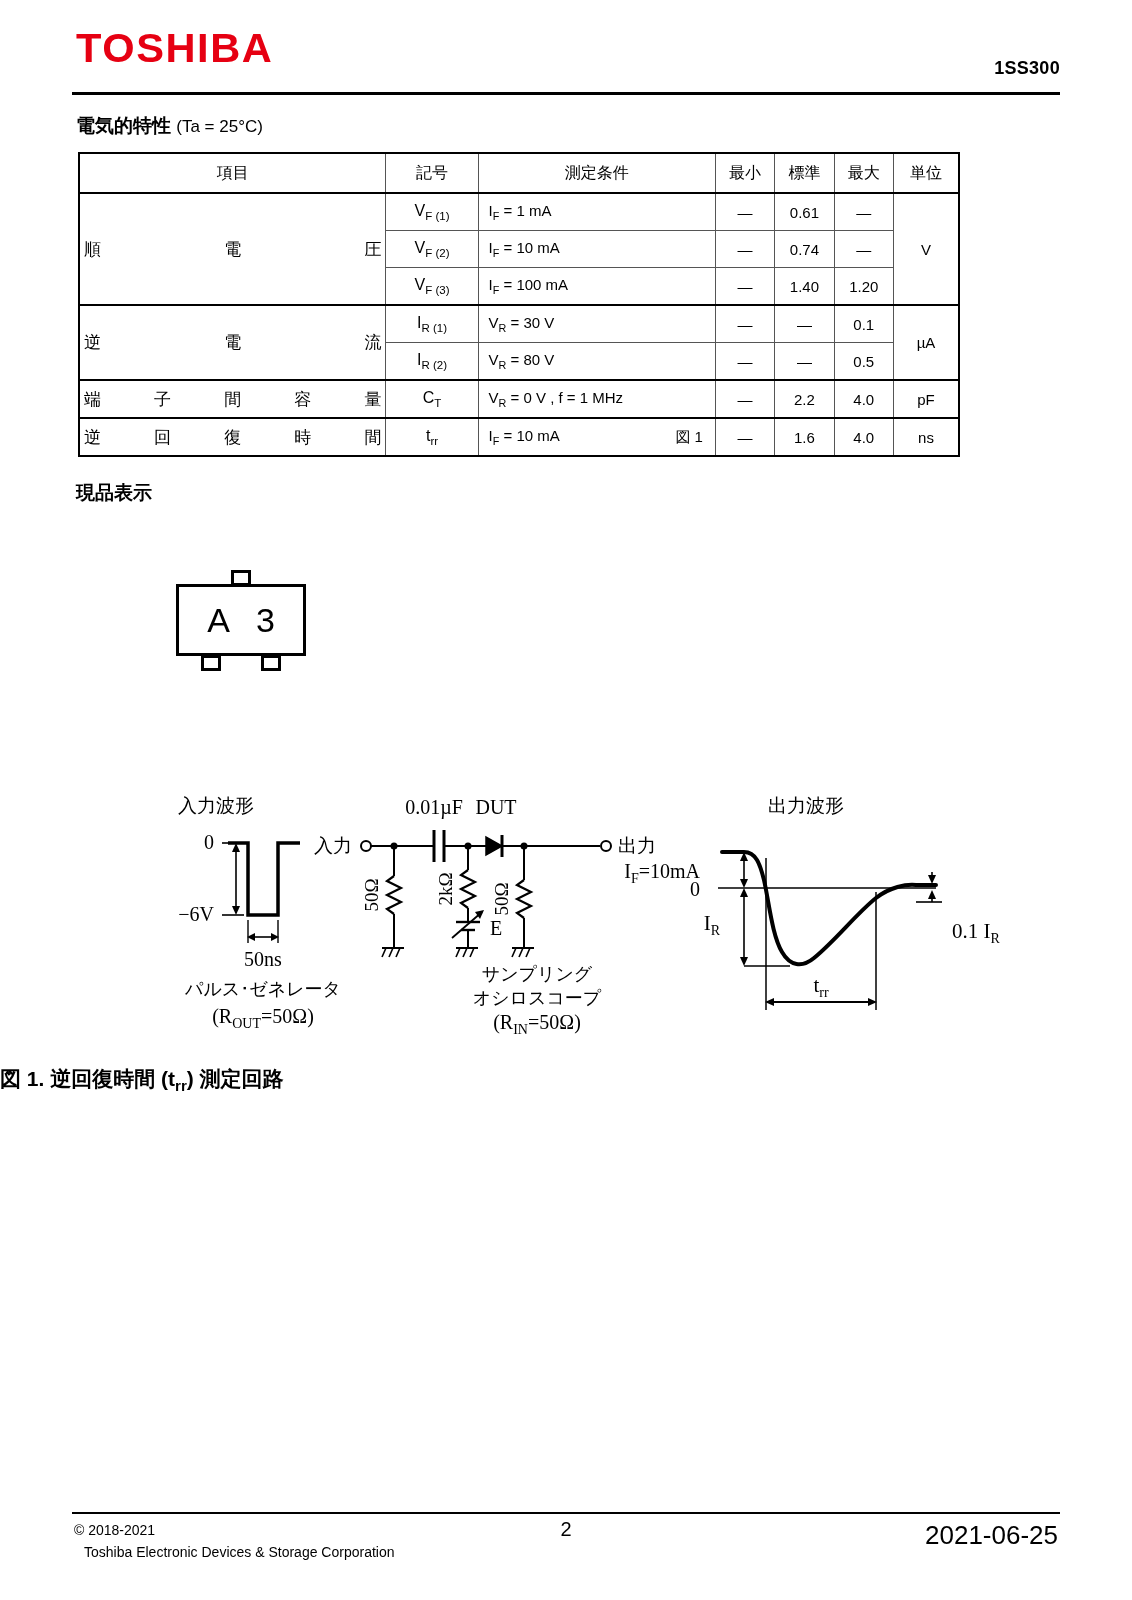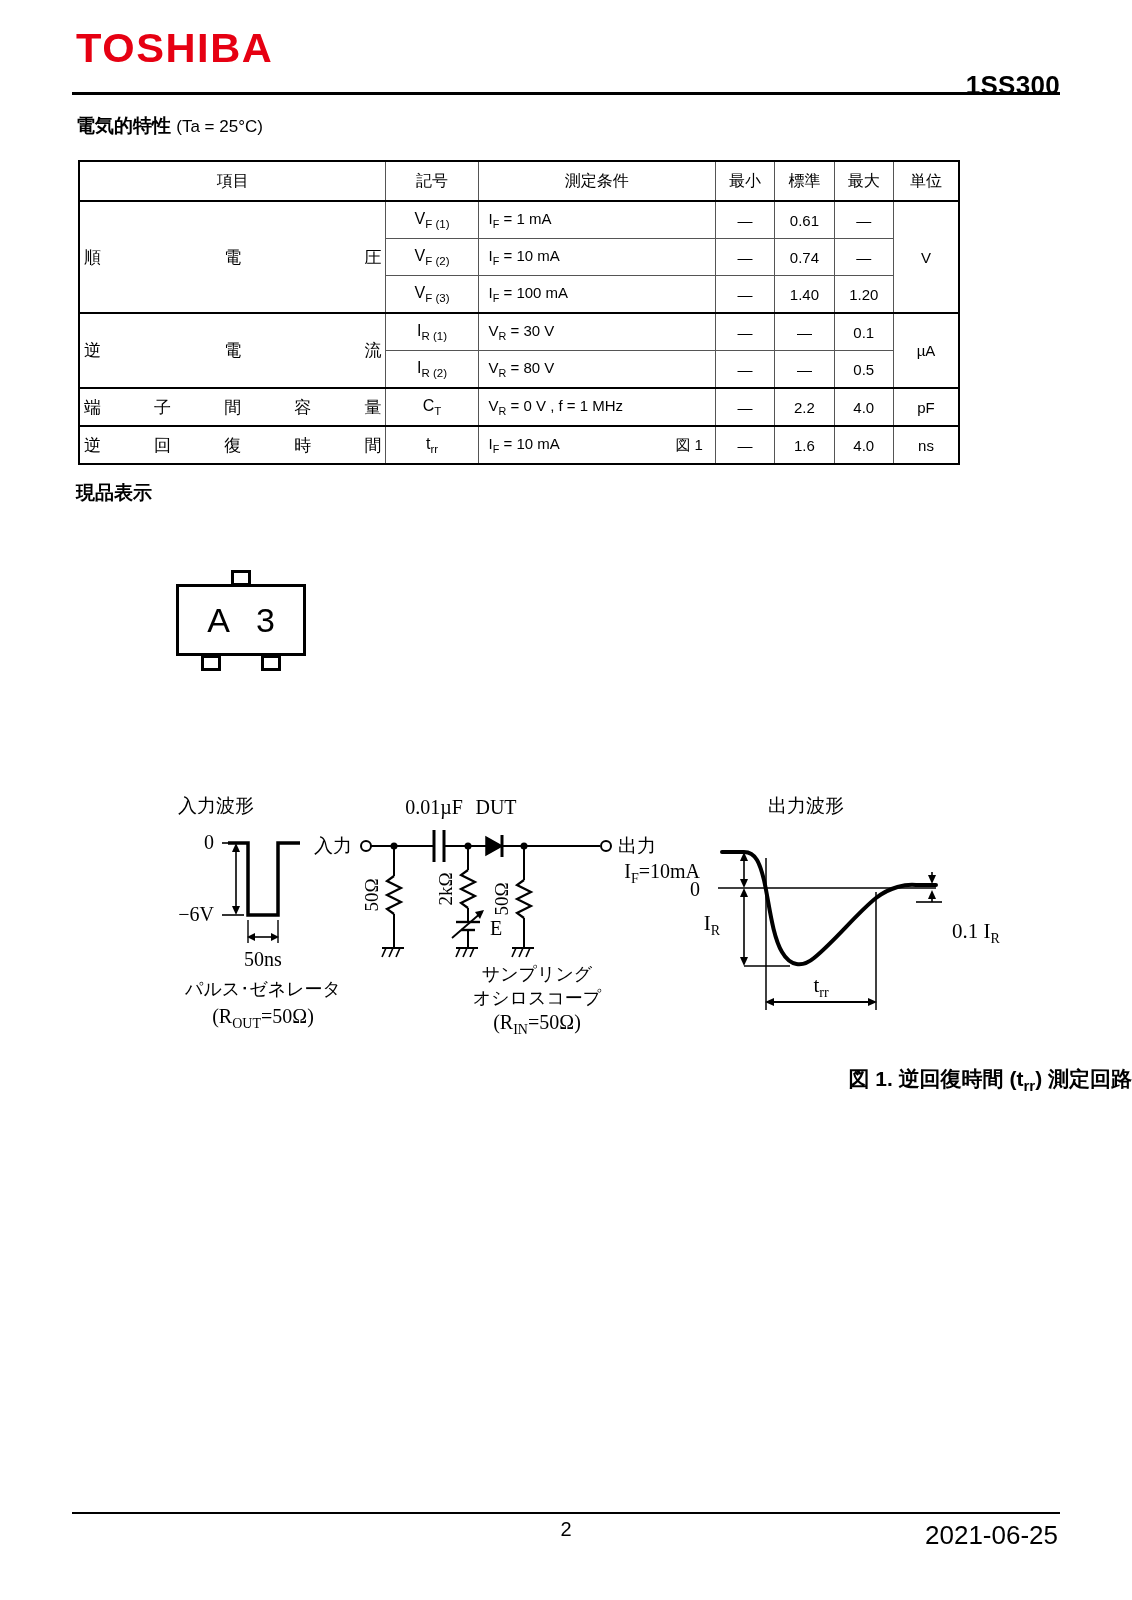--- a/index.html
+++ b/index.html
@@ -24,22 +24,22 @@
     font-family: "Liberation Sans", sans-serif;
     font-weight: bold;
     font-size: 40px;
     letter-spacing: 1.5px;
     color: #e60012;
     font-stretch: condensed;
     transform: scaleX(1.04);
     transform-origin: left center;
   }
   .part-number {
-    position: absolute; right: 72px; top: 70px;
-    font-size: 26px; font-weight: bold; letter-spacing: 0.3px;
+    position: absolute; right: 72px; top: 58px;
+    font-size: 18px; font-weight: bold; letter-spacing: 0.3px;
   }
   .header-rule {
     position: absolute; left: 72px; top: 92px; width: 988px;
     border-top: 3px solid #000;
   }
 
   
   .section-title {
     position: absolute;
     font-weight: bold;
@@ -48,21 +48,21 @@
   }
   .section-title .sub {
     font-size: 17px;
     font-weight: normal;
   }
   #elec-title { left: 76px; top: 113px; }
   #mark-title { left: 76px; top: 480px; }
 
   
   .spec-table {
-    position: absolute; left: 78px; top: 160px;
+    position: absolute; left: 78px; top: 152px;
     width: 882px;
     border-collapse: collapse;
     font-size: 15px;
   }
   .spec-table td, .spec-table th {
     border: 1px solid #555;
     padding: 0;
     height: 29px;
     font-weight: normal;
     text-align: center;
@@ -126,21 +126,21 @@
   .pin-top { left: 55px; top: 2px; }
   .pin-bl  { left: 25px; top: 87px; }
   .pin-br  { left: 85px; top: 87px; }
 
   
   .figure-area {
     position: absolute; left: 0px; top: 780px; width: 964px; height: 290px;
   }
   .figcap {
     position: absolute; left: 0; top: 1065px; width: 1132px;
-    text-align: right;
+    text-align: left;
     font-size: 21px; font-weight: bold;
   }
 
   svg text { font-family: "Liberation Serif", serif; }
   svg .jp { font-family: "Liberation Sans", sans-serif; }
 
   
   .footer-rule {
     position: absolute; left: 72px; top: 1512px; width: 988px;
     border-top: 2.5px solid #000;
@@ -426,15 +426,19 @@
   </g>
 </svg>
 </div>
 
 <div class="figcap">
   <span>図 1.  逆回復時間  (t</span><sub>rr</sub><span>)  測定回路</span>
 </div>
 
 <div class="footer-rule"></div>
 <div class="footer">
+  <div class="copy">
+    <span>© 2018-2021</span>
+    <span class="line2">Toshiba Electronic Devices &amp; Storage Corporation</span>
+  </div>
   <div class="pageno">2</div>
   <div class="date">2021-06-25</div>
 </div>
 
 </body></html>

